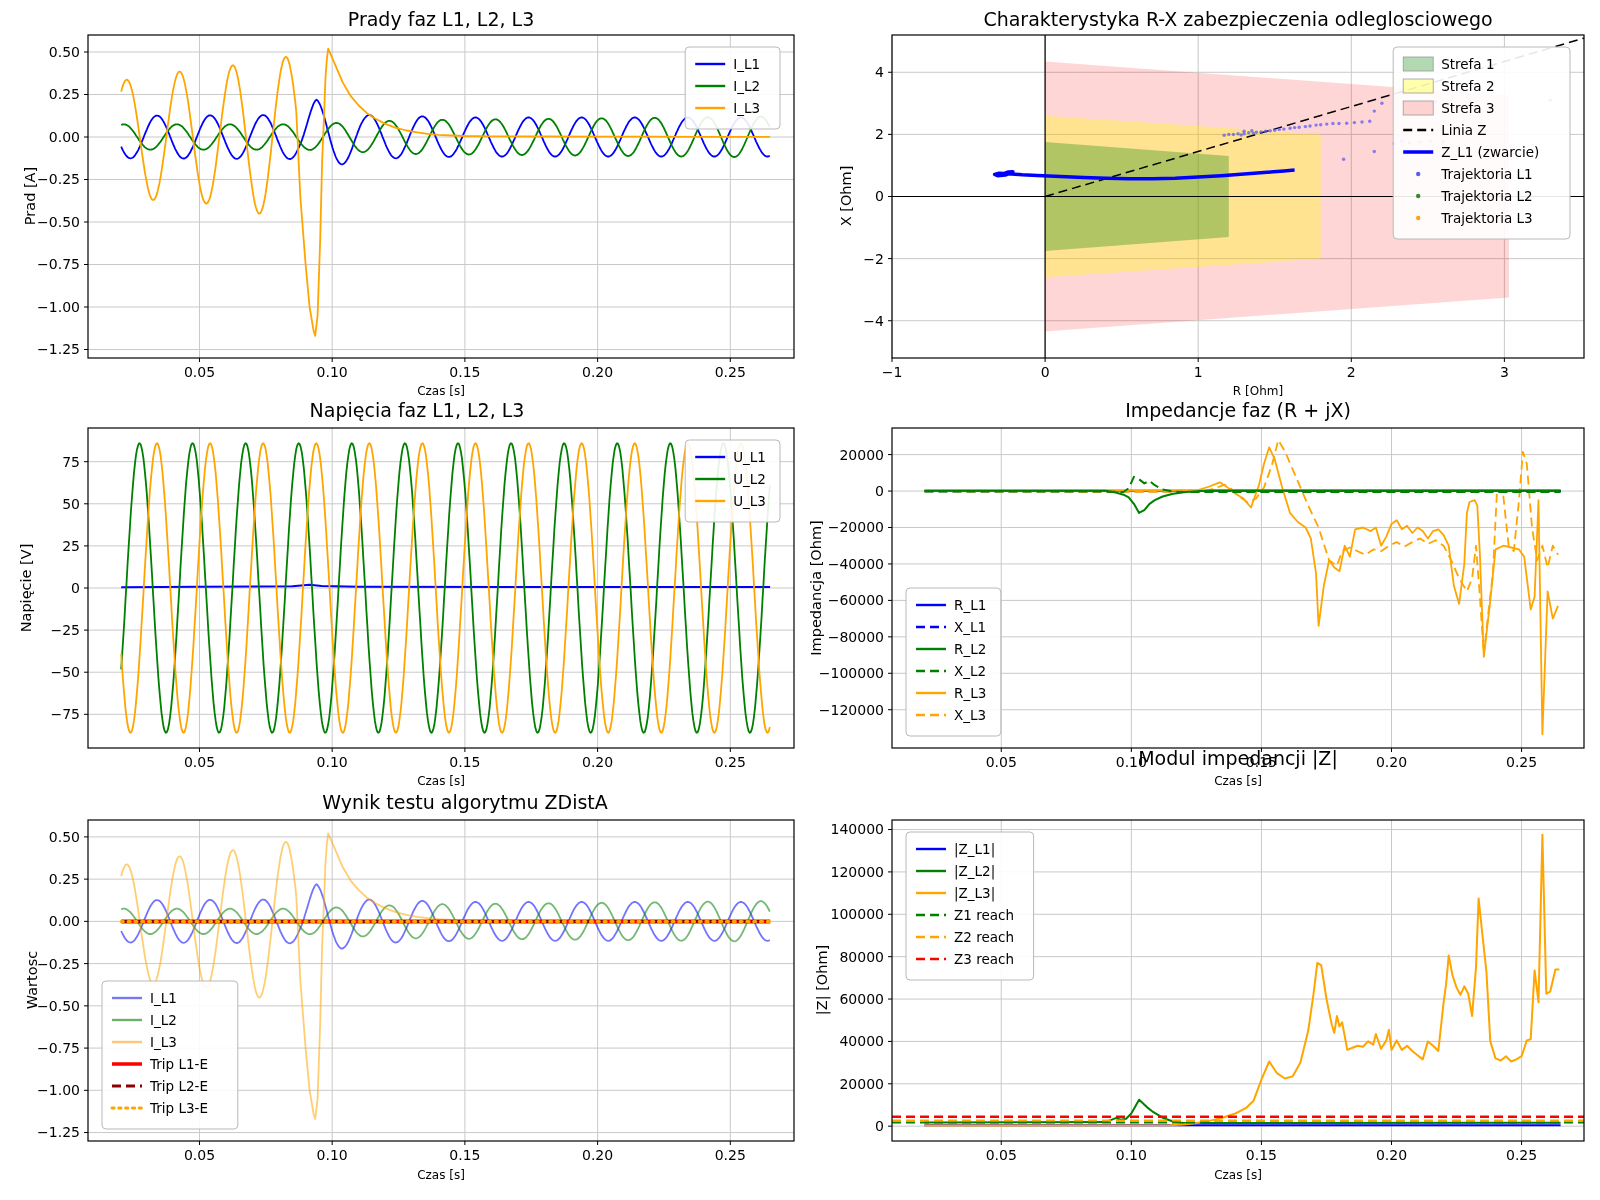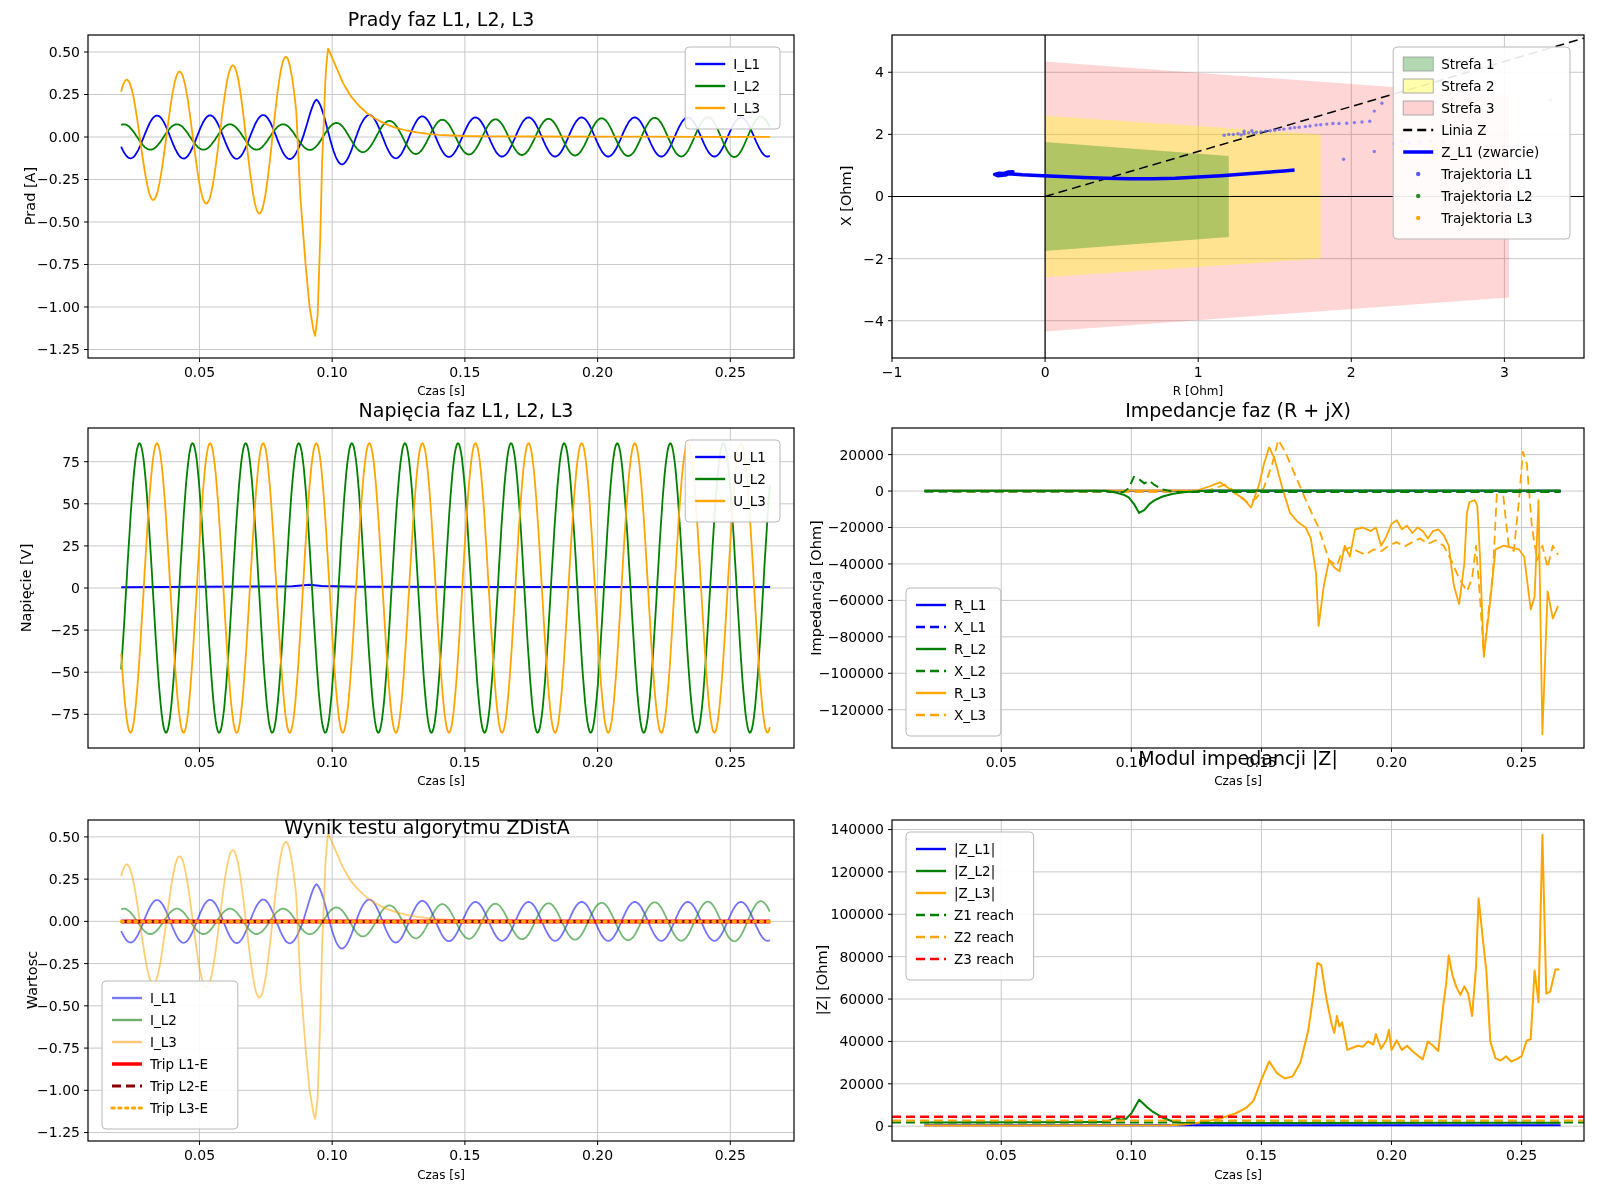--- a/index.html
+++ b/index.html
@@ -512,27 +512,28 @@
           </g>
           <g>
             <line x1="916" y1="959" x2="946" y2="959" stroke="#ff0000" stroke-width="2.4" stroke-dasharray="9,5"></line>
             <text x="954" y="959" dy="0.35em" font-size="13.5" fill="#000">Z3 reach</text>
           </g>
         </g>
       </g>
     </svg>
 
   <div class="lbl title" style="left:441px;top:8px;">Prady faz L1, L2, L3</div>
-  <div class="lbl title" style="left:466px;top:399px;">Napięcia faz L1, L2, L3</div>
+  <div class="lbl title" style="left:1238px;top:8px;">Charakterystyka R-X zabezpieczenia odleglosciowego</div>
+  <div class="lbl title" style="left:417px;top:399px;">Napięcia faz L1, L2, L3</div>
   <div class="lbl title" style="left:1238px;top:399px;">Impedancje faz (R + jX)</div>
-  <div class="lbl title" style="left:427px;top:791px;margin-top:25px;">Wynik testu algorytmu ZDistA</div>
+  <div class="lbl title" style="left:465px;top:791px;">Wynik testu algorytmu ZDistA</div>
   <div class="lbl title" style="left:1238px;top:747px;">Modul impedancji |Z|</div>
 
   <div class="lbl xlabel" style="left:441px;top:384px;">Czas [s]</div>
-  <div class="lbl xlabel" style="left:1198px;top:384px;">R [Ohm]</div>
+  <div class="lbl xlabel" style="left:1258px;top:384px;">R [Ohm]</div>
   <div class="lbl xlabel" style="left:441px;top:774px;">Czas [s]</div>
   <div class="lbl xlabel" style="left:1238px;top:774px;">Czas [s]</div>
   <div class="lbl xlabel" style="left:441px;top:1168px;">Czas [s]</div>
   <div class="lbl xlabel" style="left:1238px;top:1168px;">Czas [s]</div>
 
   <div class="lbl ylabel" style="left:30px;top:196px;">Prad [A]</div>
   <div class="lbl ylabel" style="left:846px;top:196px;">X [Ohm]</div>
   <div class="lbl ylabel" style="left:26px;top:588px;">Napięcie [V]</div>
   <div class="lbl ylabel" style="left:816px;top:588px;">Impedancja [Ohm]</div>
   <div class="lbl ylabel" style="left:32px;top:980px;">Wartosc</div>

